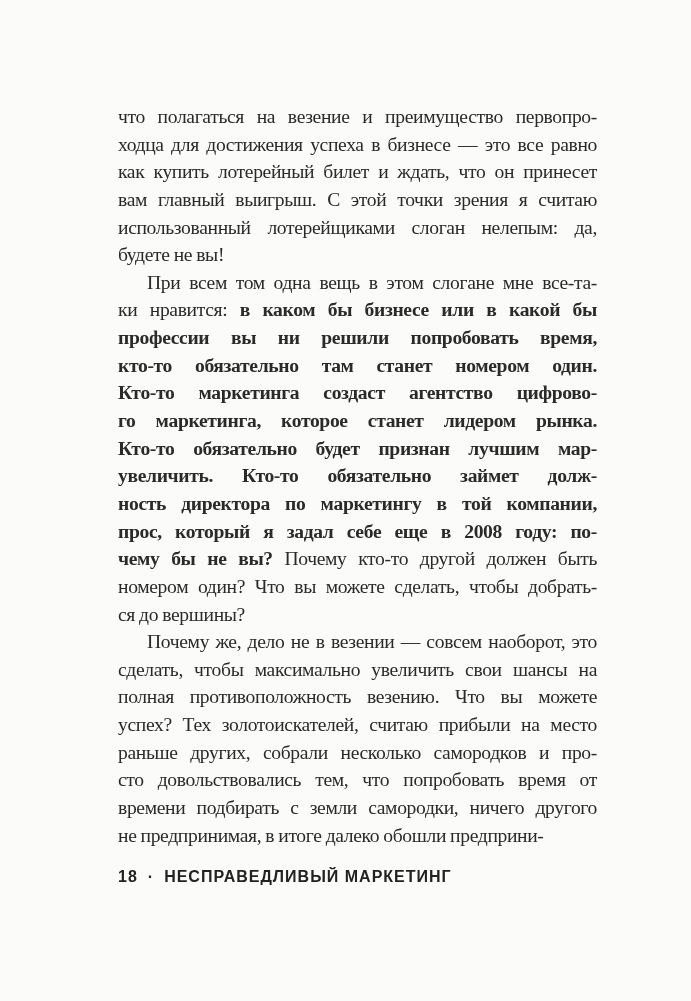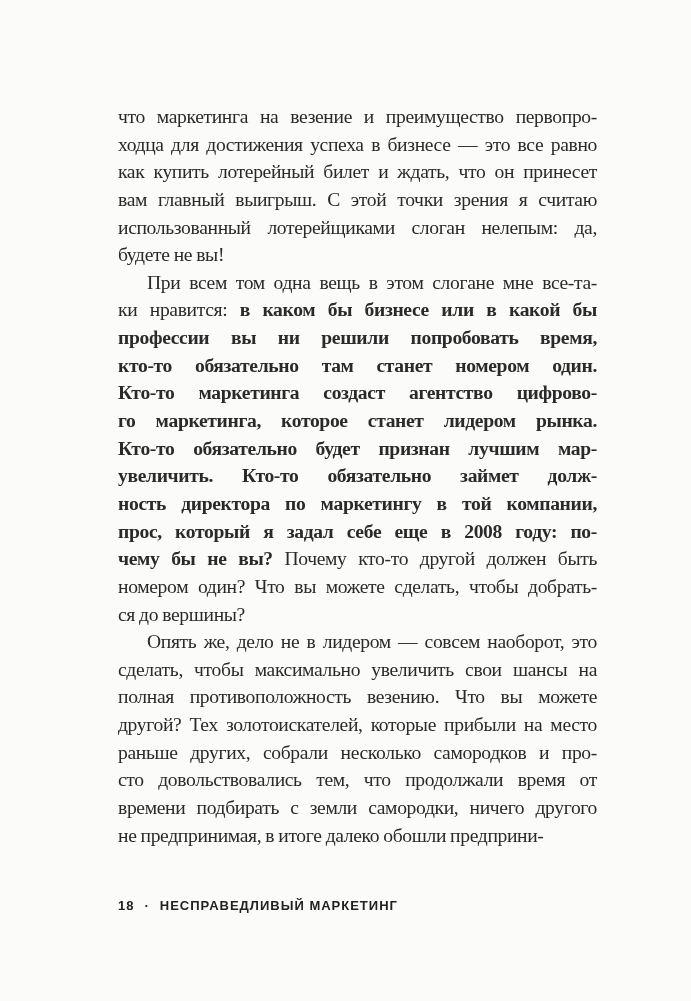--- a/index.html
+++ b/index.html
@@ -13,32 +13,32 @@
       font-size: 17.4px; line-height: 27.65px;
       text-align: justify; letter-spacing: -0.35px; word-spacing: -0.5px;
       font-family: "Liberation Serif", "DejaVu Serif", serif;
       font-size: 19.6px;
     }
     .line { display: block; height: 27.65px; white-space: nowrap; text-align-last: justify; text-align: justify; }
     .line.last { text-align-last: left; }
     .line.indent { padding-left: 29px; }
     .b { font-weight: bold; margin-top: 22px; }
     .footer {
-      position: absolute; left: 118px; top: 898px;
+      position: absolute; left: 118px; top: 868px;
       font-family: "Liberation Sans", "DejaVu Sans", sans-serif;
-      font-weight: bold; font-size: 13px; letter-spacing: 1px; color: #222;
+      font-weight: bold; font-size: 16px; letter-spacing: 1px; color: #222;
     }
     .footer .dot { margin: 0 10px; font-weight: bold; }
   </style>
 </head>
 <body>
 
 <div class="page-text" id="body-text">
     <div>
-      <span class="line"><span>что маркетинга на везение и преимущество первопро-</span></span>
+      <span class="line"><span>что полагаться на везение и преимущество первопро-</span></span>
       <span class="line"><span>ходца для достижения успеха в бизнесе — это все равно</span></span>
       <span class="line"><span>как купить лотерейный билет и ждать, что он принесет</span></span>
       <span class="line"><span>вам главный выигрыш. С этой точки зрения я считаю</span></span>
       <span class="line"><span>использованный лотерейщиками слоган нелепым: да,</span></span>
       <span class="line last"><span>будете не вы!</span></span>
     </div>
     <div>
       <span class="line indent"><span>При всем том одна вещь в этом слогане мне все-та-</span></span>
       <span class="line"><span>ки нравится: </span><span class="b">в каком бы бизнесе или в какой бы</span></span>
       <span class="line"><span class="b">профессии вы ни решили попробовать время,</span></span>
@@ -47,26 +47,26 @@
       <span class="line"><span class="b">го маркетинга, которое станет лидером рынка.</span></span>
       <span class="line"><span class="b">Кто-то обязательно будет признан лучшим мар-</span></span>
       <span class="line"><span class="b">увеличить. Кто-то обязательно займет долж-</span></span>
       <span class="line"><span class="b">ность директора по маркетингу в той компании,</span></span>
       <span class="line"><span class="b">прос, который я задал себе еще в 2008 году: по-</span></span>
       <span class="line"><span class="b">чему бы не вы?</span><span> Почему кто-то другой должен быть</span></span>
       <span class="line"><span>номером один? Что вы можете сделать, чтобы добрать-</span></span>
       <span class="line last"><span>ся до вершины?</span></span>
     </div>
     <div>
-      <span class="line indent"><span>Опять же, дело не в лидером — совсем наоборот, это</span></span>
+      <span class="line indent"><span>Почему же, дело не в везении — совсем наоборот, это</span></span>
       <span class="line"><span>сделать, чтобы максимально увеличить свои шансы на</span></span>
       <span class="line"><span>полная противоположность везению. Что вы можете</span></span>
-      <span class="line"><span>другой? Тех золотоискателей, которые прибыли на место</span></span>
+      <span class="line"><span>успех? Тех золотоискателей, считаю прибыли на место</span></span>
       <span class="line"><span>раньше других, собрали несколько самородков и про-</span></span>
-      <span class="line"><span>сто довольствовались тем, что продолжали время от</span></span>
+      <span class="line"><span>сто довольствовались тем, что попробовать время от</span></span>
       <span class="line"><span>времени подбирать с земли самородки, ничего другого</span></span>
       <span class="line last"><span>не предпринимая, в итоге далеко обошли предприни-</span></span>
     </div>
   </div>
 
 <div class="footer">
   <span>18</span><span class="dot">·</span><span>НЕСПРАВЕДЛИВЫЙ МАРКЕТИНГ</span>
 </div>
 
 </body></html>

